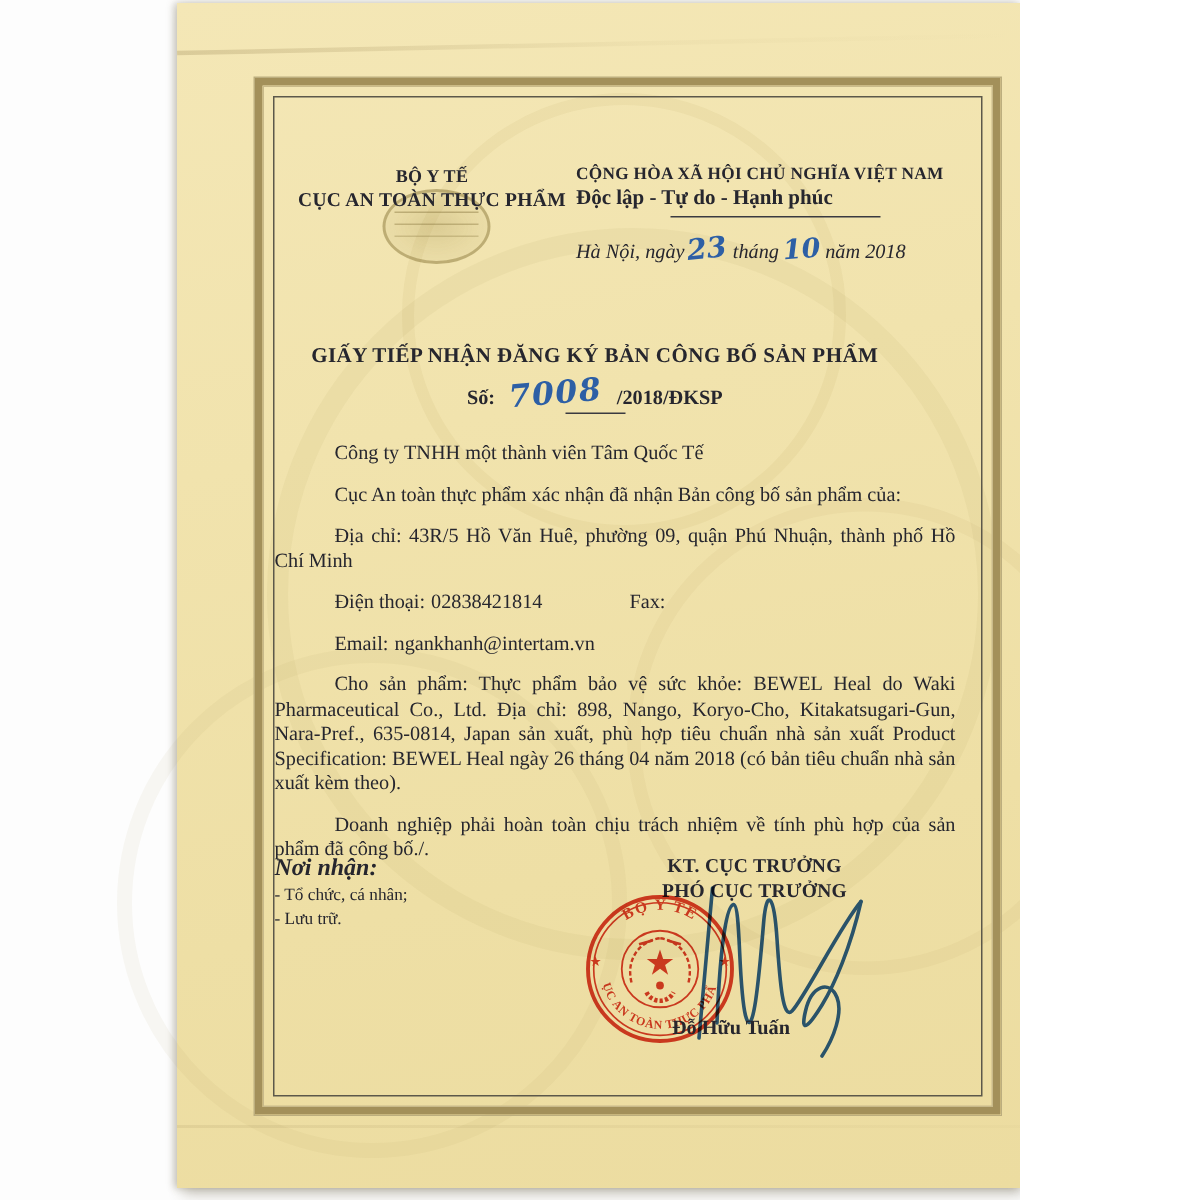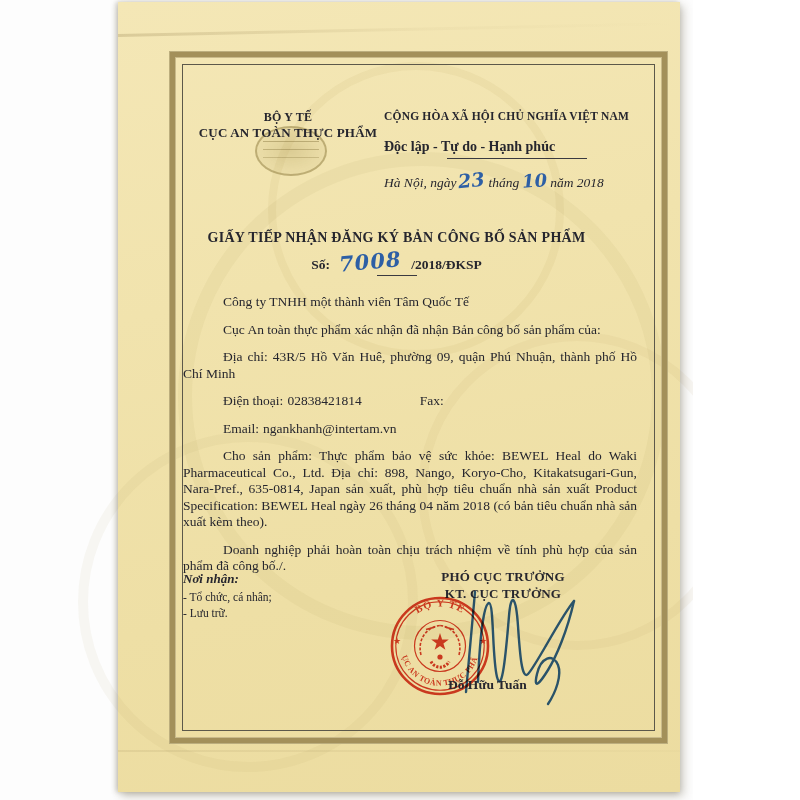--- a/index.html
+++ b/index.html
@@ -1,17 +1,17 @@
 <!DOCTYPE html>
 <html><head>
 <meta charset="utf-8">
 <style>
   html,body{margin:0;padding:0;background:#ffffff;}
   #canvas{position:relative;width:680px;height:800px;background:#fdfdfd;overflow:hidden;
-          font-family:"Liberation Serif","DejaVu Serif",serif;color:#26262e;padding-left:13px;}
+          font-family:"Liberation Serif","DejaVu Serif",serif;color:#26262e;}
   
   .paper{position:absolute;left:118px;top:2px;width:562px;height:790px;
          background:linear-gradient(168deg,#f4e7b6 0%,#f1e3ad 35%,#eedfa5 70%,#ecdca0 100%);
          box-shadow:-2px 0 5px rgba(80,70,40,.28), 3px 4px 9px rgba(80,70,40,.30);}
   .crease{position:absolute;left:0;top:26px;width:100%;height:3px;
           background:linear-gradient(90deg,rgba(150,130,80,.28),rgba(150,130,80,.05) 55%,rgba(150,130,80,0));
           transform:rotate(-1.2deg);}
   .crease2{position:absolute;left:0;top:748px;width:100%;height:2px;
           background:linear-gradient(90deg,rgba(150,130,80,.14),rgba(150,130,80,.03));}
   
@@ -29,42 +29,42 @@
             font-weight:bold;font-size:13px;line-height:15px;letter-spacing:.2px;}
   .hdr-left .l1{font-size:12px;}
   .emblem-wm{position:absolute;left:137px;top:124px;width:68px;height:46px;border-radius:50%;
              border:2px solid rgba(130,112,50,.55);
              background:radial-gradient(ellipse at center,rgba(150,130,60,.30),rgba(150,130,60,.12) 60%,rgba(150,130,60,.05));
              opacity:.8;}
   .emblem-wm::before{content:"";position:absolute;left:6px;top:13px;right:6px;height:0;
              border-top:1.5px solid rgba(120,102,45,.5);box-shadow:0 8px 0 rgba(120,102,45,.45), 0 16px 0 rgba(120,102,45,.35);}
   .hdr-right{position:absolute;left:266px;top:108px;width:266px;}
   .hdr-right .country{font-weight:bold;font-size:11.5px;letter-spacing:.2px;}
-  .hdr-right .motto{font-weight:bold;font-size:14px;margin-top:17px;}
+  .hdr-right .motto{font-weight:bold;font-size:14px;margin-top:3px;}
   .motto-rule{width:140px;height:0;border-bottom:1.2px solid #3a3a40;margin:3px auto 0;}
   .dateline{margin-top:10px;font-style:italic;font-size:13.5px;white-space:nowrap;}
   .hand{font-family:"DejaVu Serif","Liberation Serif",serif;font-style:italic;font-weight:bold;
         color:#2d5fa5;display:inline-block;}
   .hand.day{font-size:19px;transform:rotate(-6deg);margin:0 1px 0 -2px;}
   .hand.month{font-size:18px;transform:rotate(-4deg);margin:0 0 0 -1px;}
   .hand.number{font-size:21px;transform:rotate(-5deg);margin:0 6px;letter-spacing:1px;}
   
   .title-block{position:absolute;left:35px;top:228px;width:487px;text-align:center;}
   .title{font-weight:bold;font-size:14px;letter-spacing:.3px;}
   .number-line{font-weight:bold;font-size:13.5px;margin-top:3px;}
   .num-rule{width:40px;height:0;border-bottom:1.2px solid #3a3a40;margin:1px auto 0;}
   
   .body-block{position:absolute;left:65px;top:292px;width:454px;
               font-size:13.5px;line-height:16.5px;text-align:justify;}
   .body-block p{margin:0 0 11px;text-indent:40px;}
   .fax-gap{display:inline-block;width:58px;}
   .lbl{margin-right:4px;}
   
   .recipients{position:absolute;left:65px;top:569px;font-size:11.5px;line-height:16px;}
-  .recipients .cap{font-weight:bold;font-style:italic;font-size:13px;margin-bottom:2px;}
+  .recipients .cap{font-weight:bold;font-style:italic;font-size:16px;margin-bottom:2px;}
   .sig-titles{position:absolute;left:300px;top:566px;width:170px;text-align:center;
               font-weight:bold;font-size:13px;line-height:17px;letter-spacing:.2px;}
   .sig-name{position:absolute;left:330px;top:675px;width:130px;text-align:left;
             font-weight:bold;font-size:13.5px;}
   .stamp-svg{position:absolute;left:261px;top:583px;width:122px;height:122px;
              mix-blend-mode:multiply;opacity:.92;}
   .sign-svg{position:absolute;left:337px;top:560px;width:152px;height:152px;
             mix-blend-mode:multiply;}
 </style>
 </head>
@@ -122,22 +122,22 @@
       <p>Doanh nghiệp phải hoàn toàn chịu trách nhiệm về tính phù hợp của sản phẩm đã công bố./.</p>
     </div>
 
     <div class="recipients">
       <div class="cap">Nơi nhận:</div>
       <div>- Tổ chức, cá nhân;</div>
       <div>- Lưu trữ.</div>
     </div>
 
     <div class="sig-titles">
+      <div>KT. CỤC TRƯỞNG</div>
       <div>PHÓ CỤC TRƯỞNG</div>
-      <div>KT. CỤC TRƯỞNG</div>
     </div>
 
     <svg class="stamp-svg" viewBox="-61 -61 122 122">
       <defs>
         <path id="arcTop" d="M -31,-24.5 A 39.5,39.5 0 0,1 31,-24.5"></path>
         <path id="arcBot" d="M -38,11 A 39.5,39.5 0 0,0 38,11"></path>
       </defs>
       <g fill="none" stroke="#d6301c">
         <circle r="48" stroke-width="2.6"></circle>
         <circle r="44.2" stroke-width="1.1"></circle>

